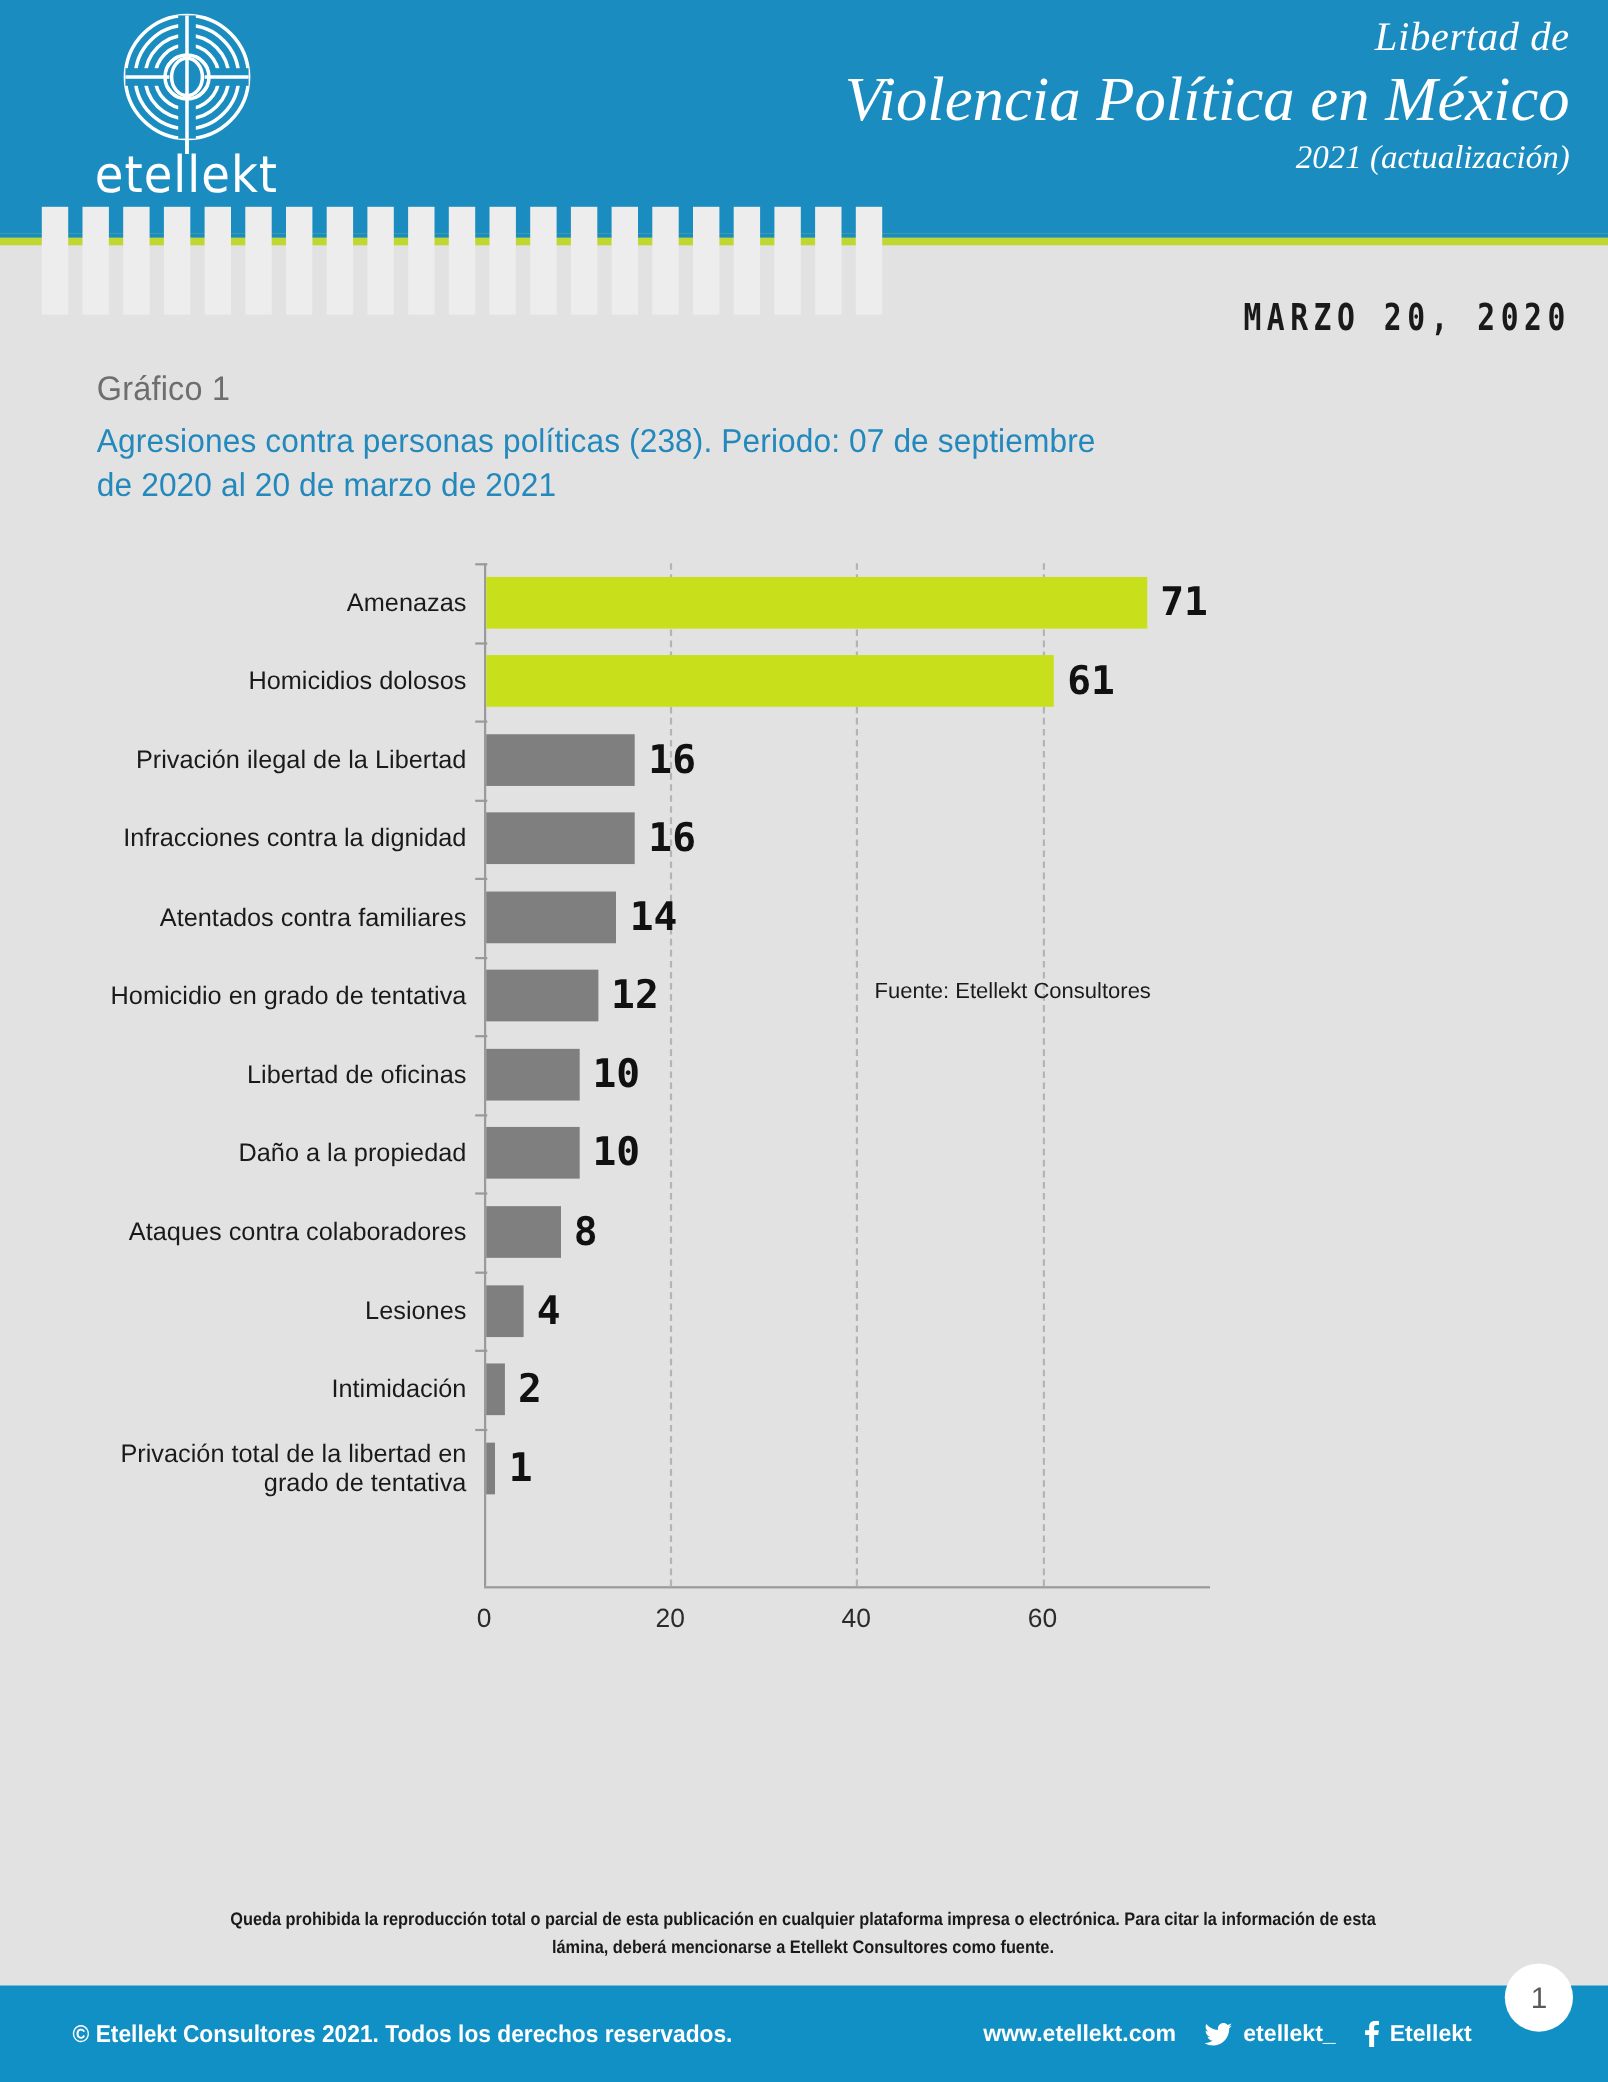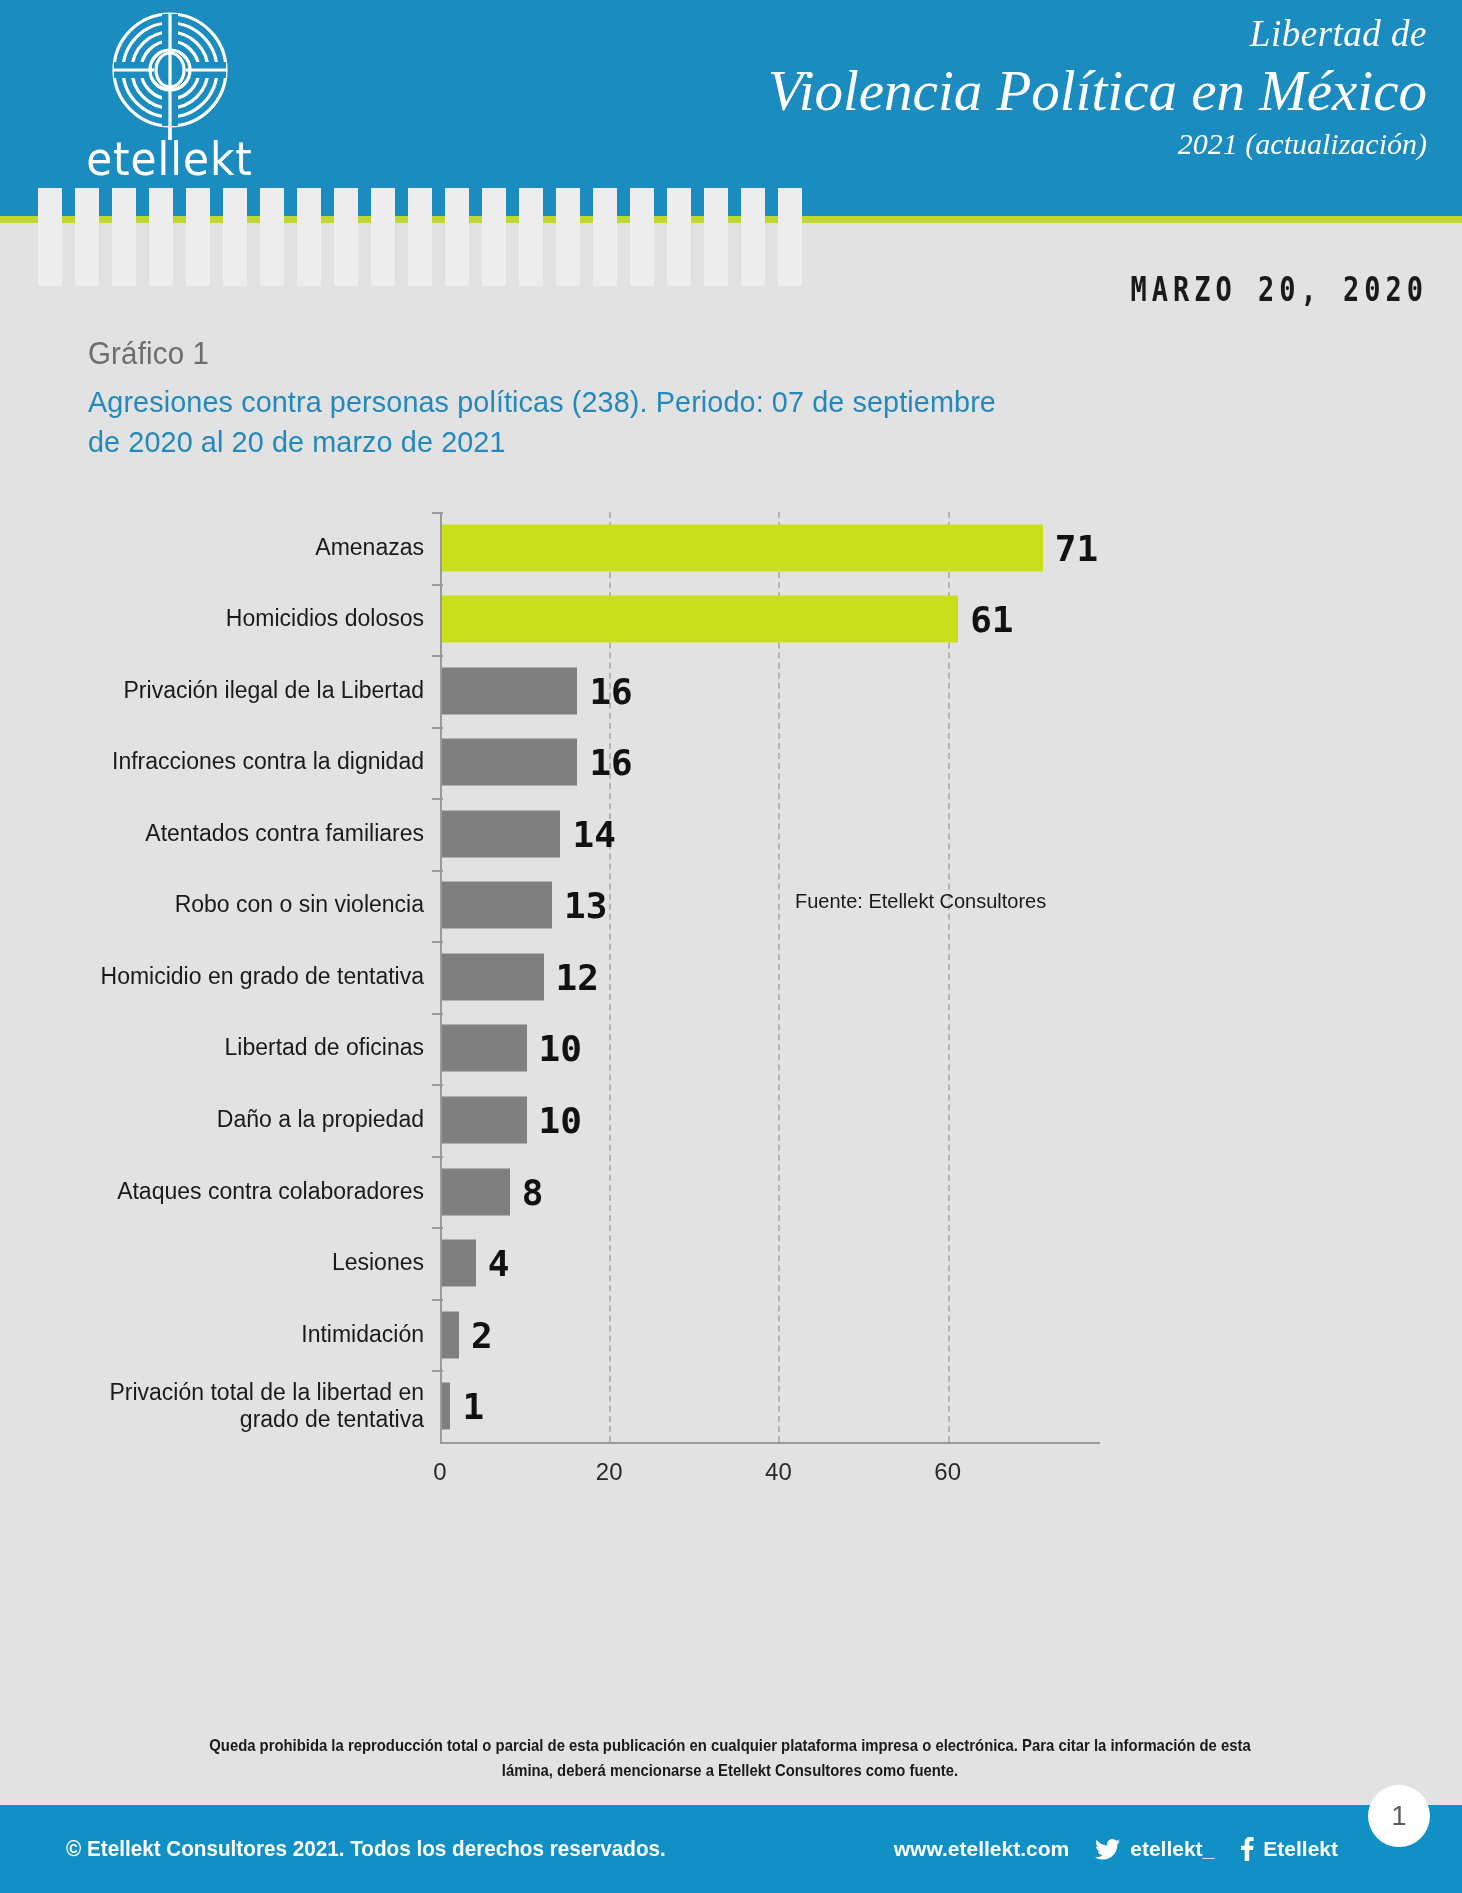--- a/index.html
+++ b/index.html
@@ -232,26 +232,20 @@
         <div class="bar" style="width: 135.385px; height: 47px; background: rgb(127, 127, 127);"></div>
         <div class="bval" style="left: 589.385px;">16</div>
       </div>
       <div class="row" style="height: 71.5385px;">
         <div class="rlabel">Atentados contra familiares</div>
         <div class="rtick" style="top: 0px;"></div>
         <div class="bar" style="width: 118.462px; height: 47px; background: rgb(127, 127, 127);"></div>
         <div class="bval" style="left: 572.462px;">14</div>
       </div>
       <div class="row" style="height: 71.5385px;">
-        <div class="rlabel">Robo con o sin violencia</div>
-        <div class="rtick" style="top: 0px;"></div>
-        <div class="bar" style="width: 110px; height: 47px; background: rgb(127, 127, 127);"></div>
-        <div class="bval" style="left: 564px;">13</div>
-      </div>
-      <div class="row" style="height: 71.5385px;">
         <div class="rlabel">Homicidio en grado de tentativa</div>
         <div class="rtick" style="top: 0px;"></div>
         <div class="bar" style="width: 101.538px; height: 47px; background: rgb(127, 127, 127);"></div>
         <div class="bval" style="left: 555.538px;">12</div>
       </div>
       <div class="row" style="height: 71.5385px;">
         <div class="rlabel">Libertad de oficinas</div>
         <div class="rtick" style="top: 0px;"></div>
         <div class="bar" style="width: 84.6154px; height: 47px; background: rgb(127, 127, 127);"></div>
         <div class="bval" style="left: 538.615px;">10</div>

